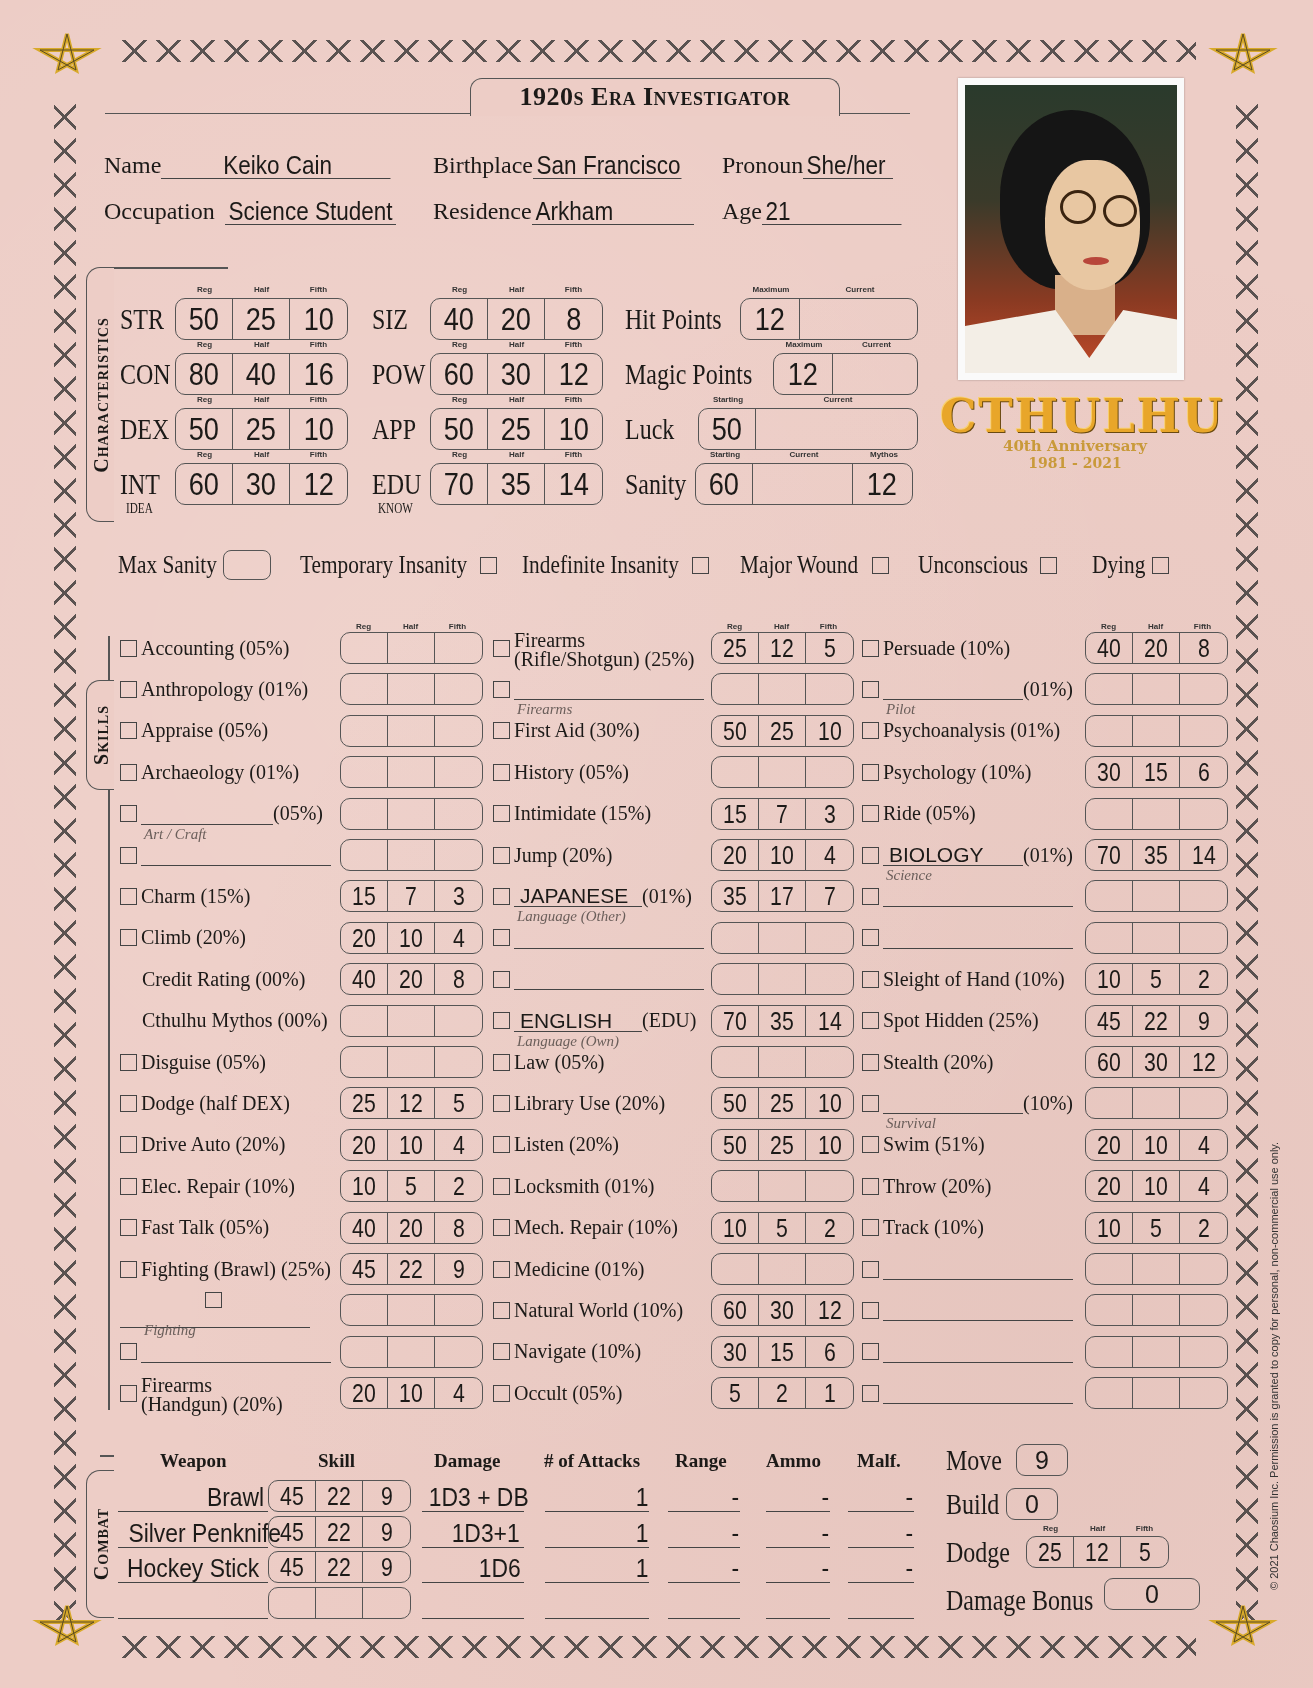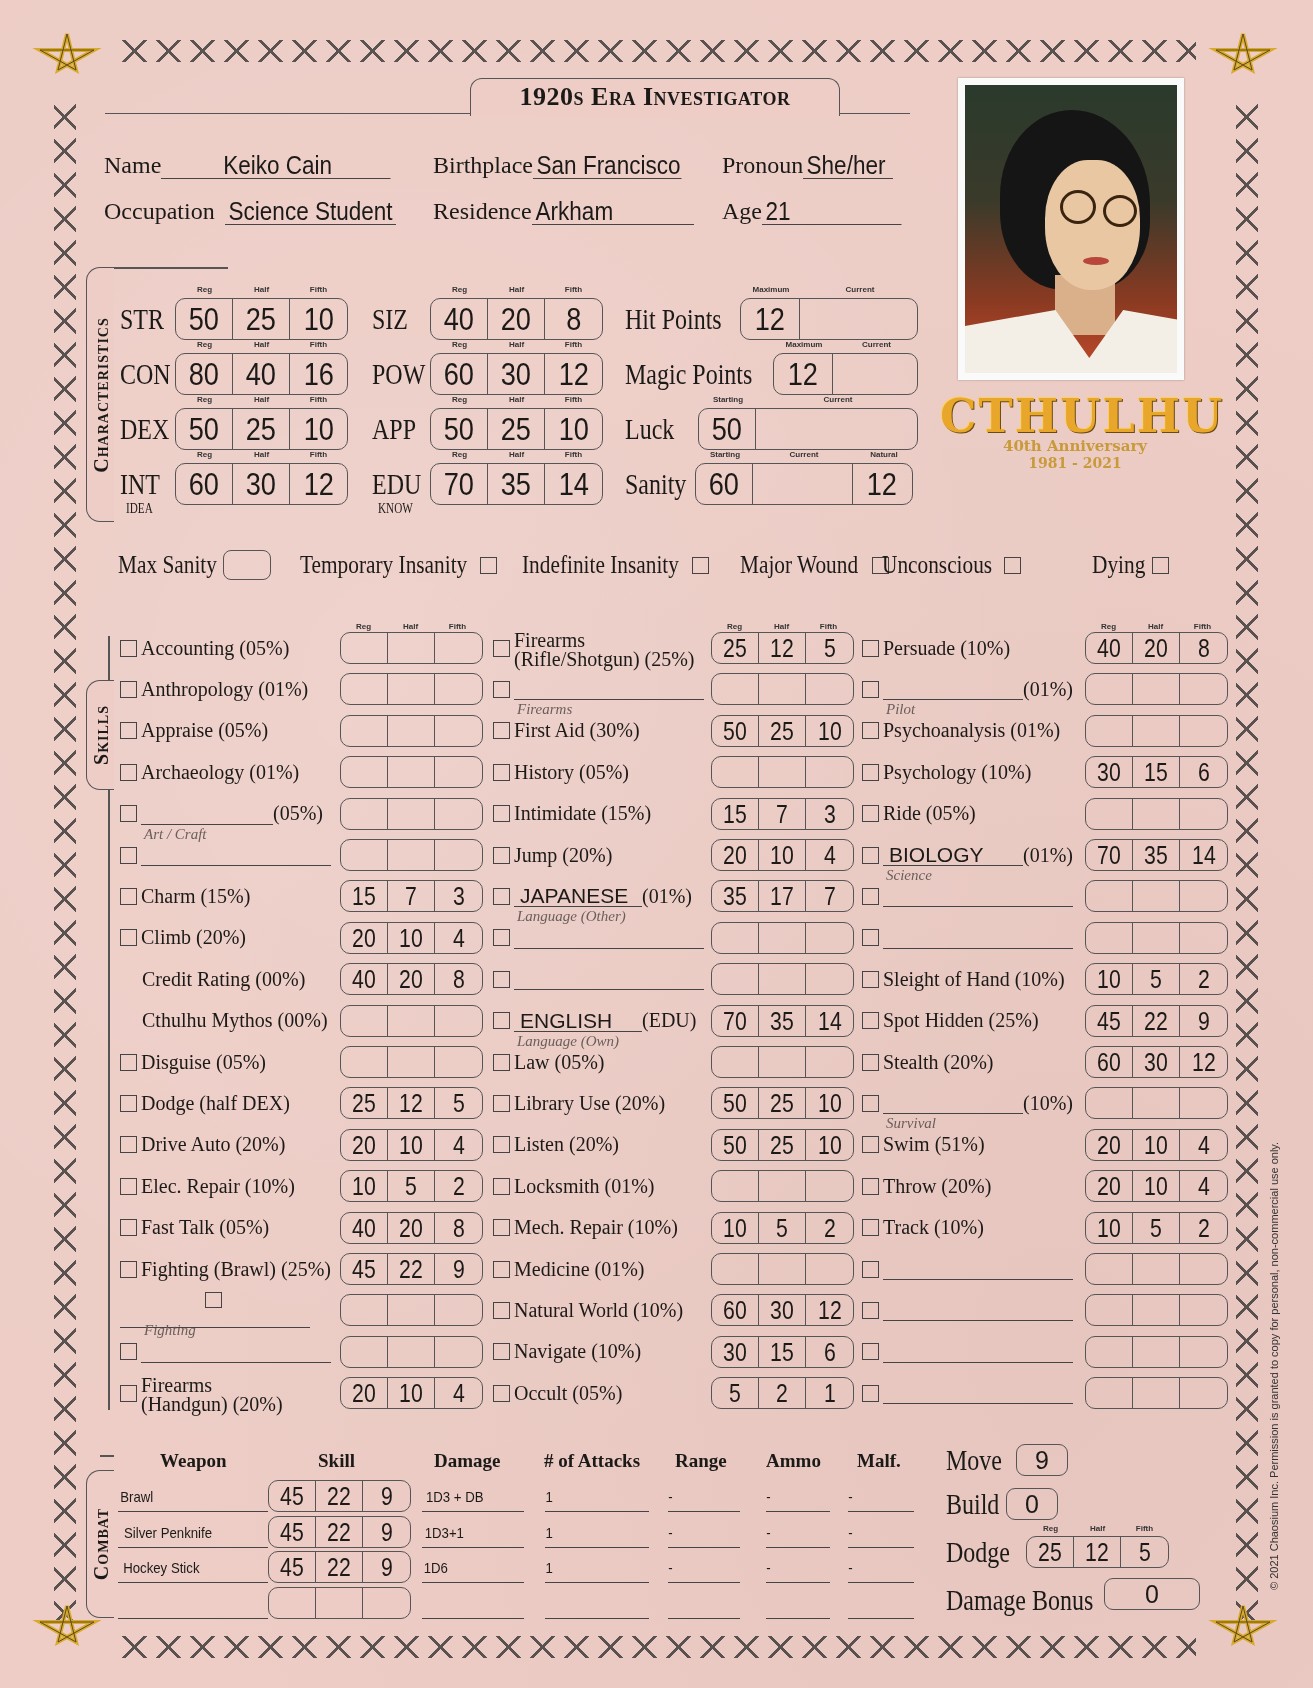--- a/index.html
+++ b/index.html
@@ -135,21 +135,21 @@
   .skill .note { position:absolute; left: 24px; top: 30px; font-family:"Liberation Serif", serif; font-style: italic; font-size: 15px; color:#6a5e5a; white-space:nowrap; }
   .skill .pct { font-family:"Liberation Serif", serif; font-size: 20px; white-space:nowrap; }
   .sbox { position:absolute; display:flex; border:1.5px solid #555; border-radius: 10px; height: 32px; }
   .sbox .cell { width: 47px; text-align:center; font-family:"Liberation Sans", sans-serif; font-size: 25px; line-height: 30px; border-right:1.5px solid #555; }
   .sbox .cell:last-child { border-right:none; }
   .sbox .cell span { display:inline-block; transform: scaleX(0.85); }
   .sk-hdr { position:absolute; font-family:"Liberation Sans", sans-serif; font-size: 8px; font-weight:bold; color:#333; width:47px; text-align:center; }
 
   
   .cb-hdr { position:absolute; top: 1450px; font-family:"Liberation Serif", serif; font-weight:bold; font-size: 19px; white-space:nowrap; }
-  .cb-cell { position:absolute; border-bottom: 1.5px solid #444; height: 30px; text-align:left; font-family:"Liberation Sans", sans-serif; font-size: 15px; line-height: 30px; white-space: nowrap; }
+  .cb-cell { position:absolute; border-bottom: 1.5px solid #444; height: 30px; text-align:right; font-family:"Liberation Sans", sans-serif; font-size: 26px; line-height: 30px; white-space: nowrap; }
   .cb-cell span { display:inline-block; transform: scaleX(0.88); }
 
   .cstat { position:absolute; display:flex; align-items:center; }
   .cstat .name { font-family:"Liberation Serif", serif; font-size: 30px; transform: scaleX(0.8); transform-origin: left; white-space:nowrap; display:inline-block; }
   .cstat .bx { border:1.5px solid #555; border-radius: 9px; height: 32px; text-align:center; font-family:"Liberation Sans", sans-serif; font-size: 25px; line-height: 30px; }
 
   .copyright { position:absolute; left: 1268px; top: 1590px; transform-origin: left top; transform: rotate(-90deg);
     font-family:"Liberation Sans", sans-serif; font-size: 11px; color:#333; white-space:nowrap; }
 </style>
 </head>
@@ -348,21 +348,21 @@
       <div class="mini-hdr" style="left:58px;width:162px">Current</div>
       <div class="cell" style="width:58px"><span>50</span></div>
       <div class="cell" style="width:162px"><span></span></div>
     </div>
   </div>
   <div class="derived" style="left:625px;top:463px;">
     <span class="name" style="width:70px">Sanity</span>
     <div class="dbox" style="width:218px">
       <div class="mini-hdr" style="left:0;width:58px">Starting</div>
       <div class="mini-hdr" style="left:58px;width:100px">Current</div>
-      <div class="mini-hdr" style="left:158px;width:60px">Natural</div>
+      <div class="mini-hdr" style="left:158px;width:60px">Mythos</div>
       <div class="cell" style="width:58px"><span>60</span></div>
       <div class="cell" style="width:100px"><span></span></div>
       <div class="cell" style="width:60px"><span>12</span></div>
     </div>
   </div>
 
   <div class="status" style="left:118px;">
     <span class="t" style="width:105px">Max Sanity</span>
     <span class="max-san-box"></span>
   </div>
@@ -371,21 +371,21 @@
     <span class="chk"></span>
   </div>
   <div class="status" style="left:522px;">
     <span class="t" style="width:170px">Indefinite Insanity</span>
     <span class="chk"></span>
   </div>
   <div class="status" style="left:740px;">
     <span class="t" style="width:132px">Major Wound</span>
     <span class="chk"></span>
   </div>
-  <div class="status" style="left:882px;">
+  <div class="status" style="left:918px;">
     <span class="t" style="width:122px">Unconscious</span>
     <span class="chk"></span>
   </div>
   <div class="status" style="left:1092px;">
     <span class="t" style="width:60px">Dying</span>
     <span class="chk"></span>
   </div>
 
   <div class="side-tab" style="left:86px;top:680px;height:110px;">
     <span>Skills</span>

